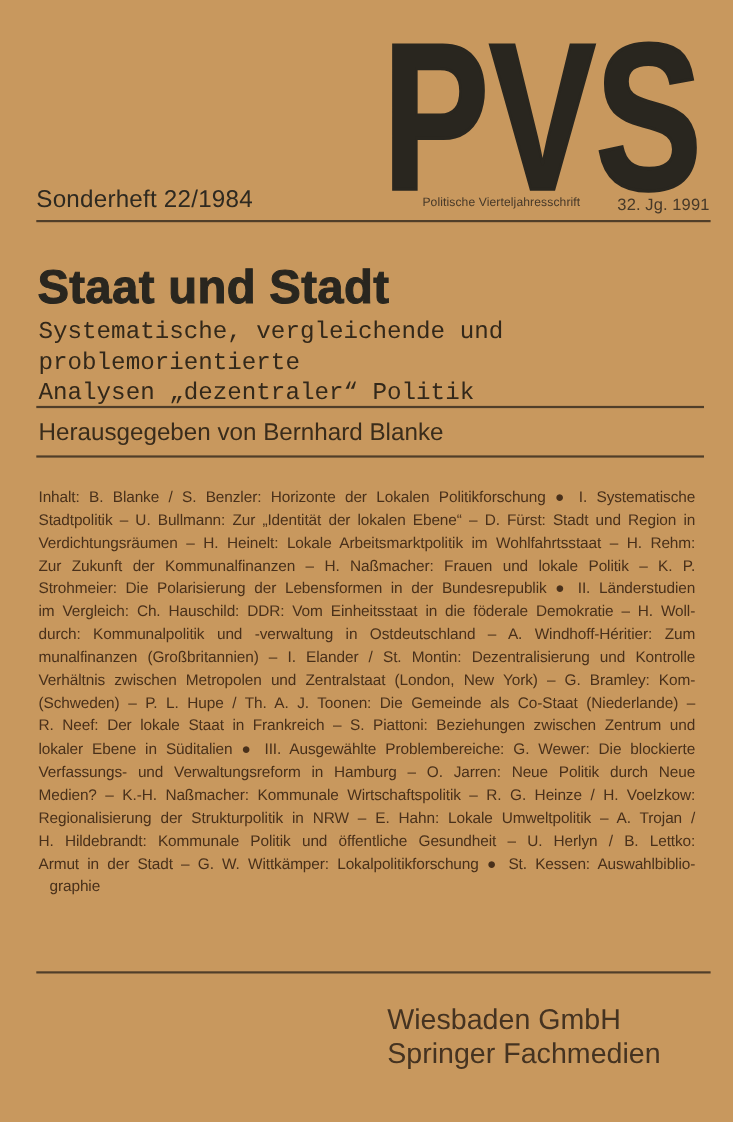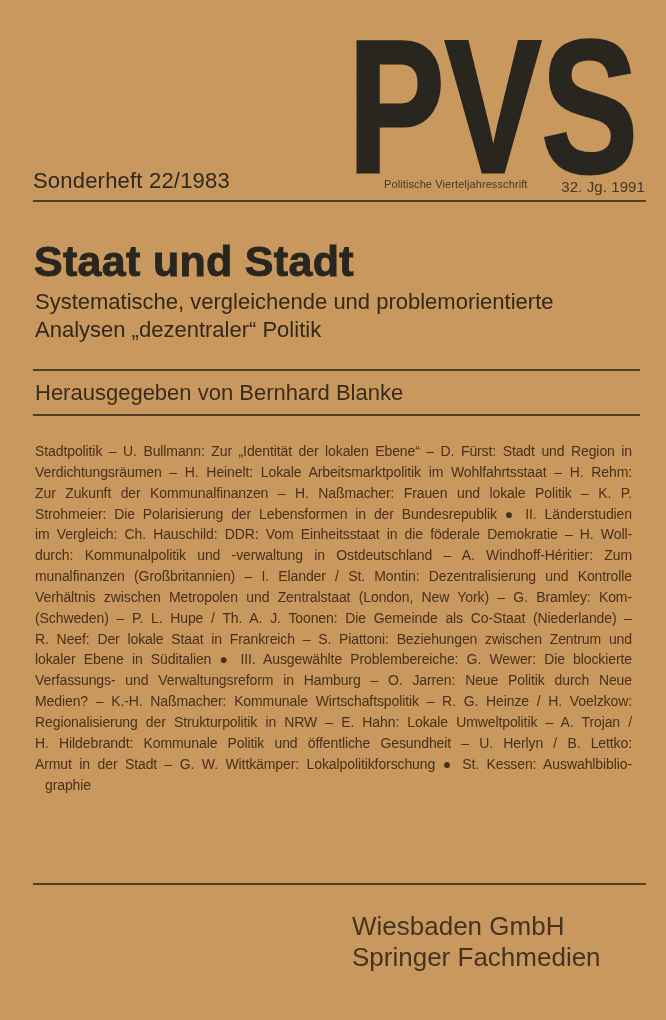--- a/index.html
+++ b/index.html
@@ -21,21 +21,21 @@
 
   #series-label{left:33px;top:168px;font-size:22px;color:#2E2920;letter-spacing:0.2px;}
   #journal-name{left:353px;top:178px;font-size:11px;color:#463828;letter-spacing:0.1px;margin-left:31px;}
   #volume-year{top:178px;right:21px;font-size:15px;color:#463828;letter-spacing:0.1px;}
   #rule-header{left:33px;top:200px;width:613px;}
 
   #book-title{
     left:34px;top:237px;font-size:43px;font-weight:bold;color:var(--ink);
     letter-spacing:0.3px;text-align:center;-webkit-text-stroke:0.9px var(--ink);
   }
-  #book-subtitle{left:35px;top:288px;font-size:22px;line-height:28px;color:#33281A;}
+  #book-subtitle{left:35px;top:288px;font-size:22px;line-height:28px;color:#33281A;font-family:Liberation Mono, monospace;}
 
   #rule-editor-top{left:33px;top:369px;width:607px;}
   #editor-line{left:35px;top:380px;font-size:22px;color:#3A2C1B;}
   #rule-editor-bottom{left:33px;top:414px;width:607px;}
 
   #inhalt-block{
     left:35px;top:441px;width:597px;
     font-size:14px;line-height:20.85px;color:var(--brown);
     letter-spacing:-0.1px;
   }
@@ -47,36 +47,37 @@
   #rule-bottom{left:33px;top:883px;width:613px;}
   #publisher-block{left:352px;top:911px;font-size:26px;line-height:31px;color:#453321;}
 </style>
 </head>
 <body>
 
 <svg id="pvs-logo-box" class="abs" width="322" height="165" viewBox="0 0 322 165">
   <text x="10" y="152" font-family="Liberation Sans, sans-serif" font-size="190" font-weight="bold" fill="#29261F" stroke="#29261F" stroke-width="3" textLength="290" lengthAdjust="spacingAndGlyphs">PVS</text>
 </svg>
 
-<div id="series-label" class="abs">Sonderheft 22/1983</div>
+<div id="series-label" class="abs">Sonderheft 22/1984</div>
 <div id="journal-name" class="abs">Politische Vierteljahresschrift</div>
 <div id="volume-year" class="abs">32. Jg. 1991</div>
 <div id="rule-header" class="rule"></div>
 
 <div id="book-title" class="abs">Staat und Stadt</div>
 <div id="book-subtitle" class="abs">
   <div>Systematische, vergleichende und problemorientierte</div>
   <div>Analysen „dezentraler“ Politik</div>
 </div>
 
 <div id="rule-editor-top" class="rule"></div>
 <div id="editor-line" class="abs">Herausgegeben von Bernhard Blanke</div>
 <div id="rule-editor-bottom" class="rule"></div>
 
 <div id="inhalt-block" class="abs">
+    <div class="jline">Inhalt: B. Blanke / S. Benzler: Horizonte der Lokalen Politikforschung ● I. Systematische</div>
     <div class="jline">Stadtpolitik – U. Bullmann: Zur „Identität der lokalen Ebene“ – D. Fürst: Stadt und Region in</div>
     <div class="jline">Verdichtungsräumen – H. Heinelt: Lokale Arbeitsmarktpolitik im Wohlfahrtsstaat – H. Rehm:</div>
     <div class="jline">Zur Zukunft der Kommunalfinanzen – H. Naßmacher: Frauen und lokale Politik – K. P.</div>
     <div class="jline">Strohmeier: Die Polarisierung der Lebensformen in der Bundesrepublik ● II. Länderstudien</div>
     <div class="jline">im Vergleich: Ch. Hauschild: DDR: Vom Einheitsstaat in die föderale Demokratie – H. Woll-</div>
     <div class="jline">durch: Kommunalpolitik und -verwaltung in Ostdeutschland – A. Windhoff-Héritier: Zum</div>
     <div class="jline">munalfinanzen (Großbritannien) – I. Elander / St. Montin: Dezentralisierung und Kontrolle</div>
     <div class="jline">Verhältnis zwischen Metropolen und Zentralstaat (London, New York) – G. Bramley: Kom-</div>
     <div class="jline">(Schweden) – P. L. Hupe / Th. A. J. Toonen: Die Gemeinde als Co-Staat (Niederlande) –</div>
     <div class="jline">R. Neef: Der lokale Staat in Frankreich – S. Piattoni: Beziehungen zwischen Zentrum und</div>

